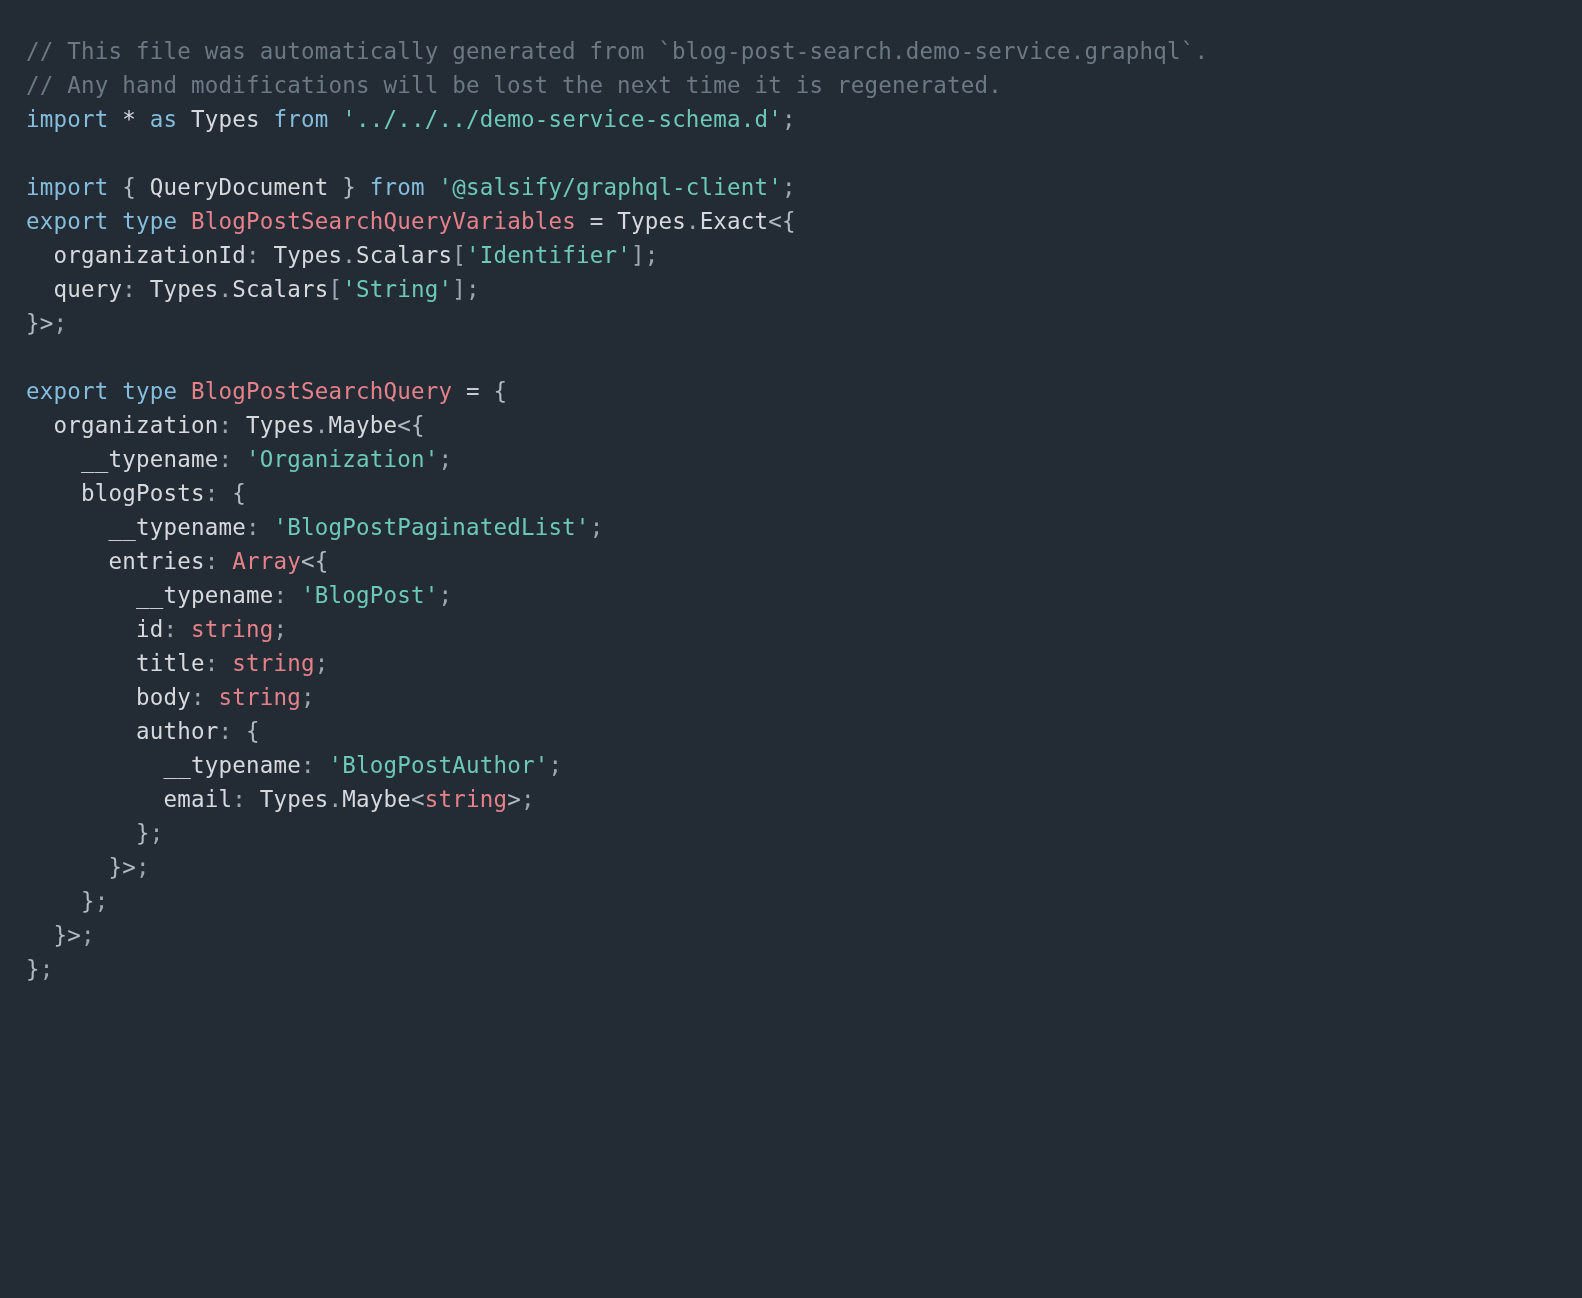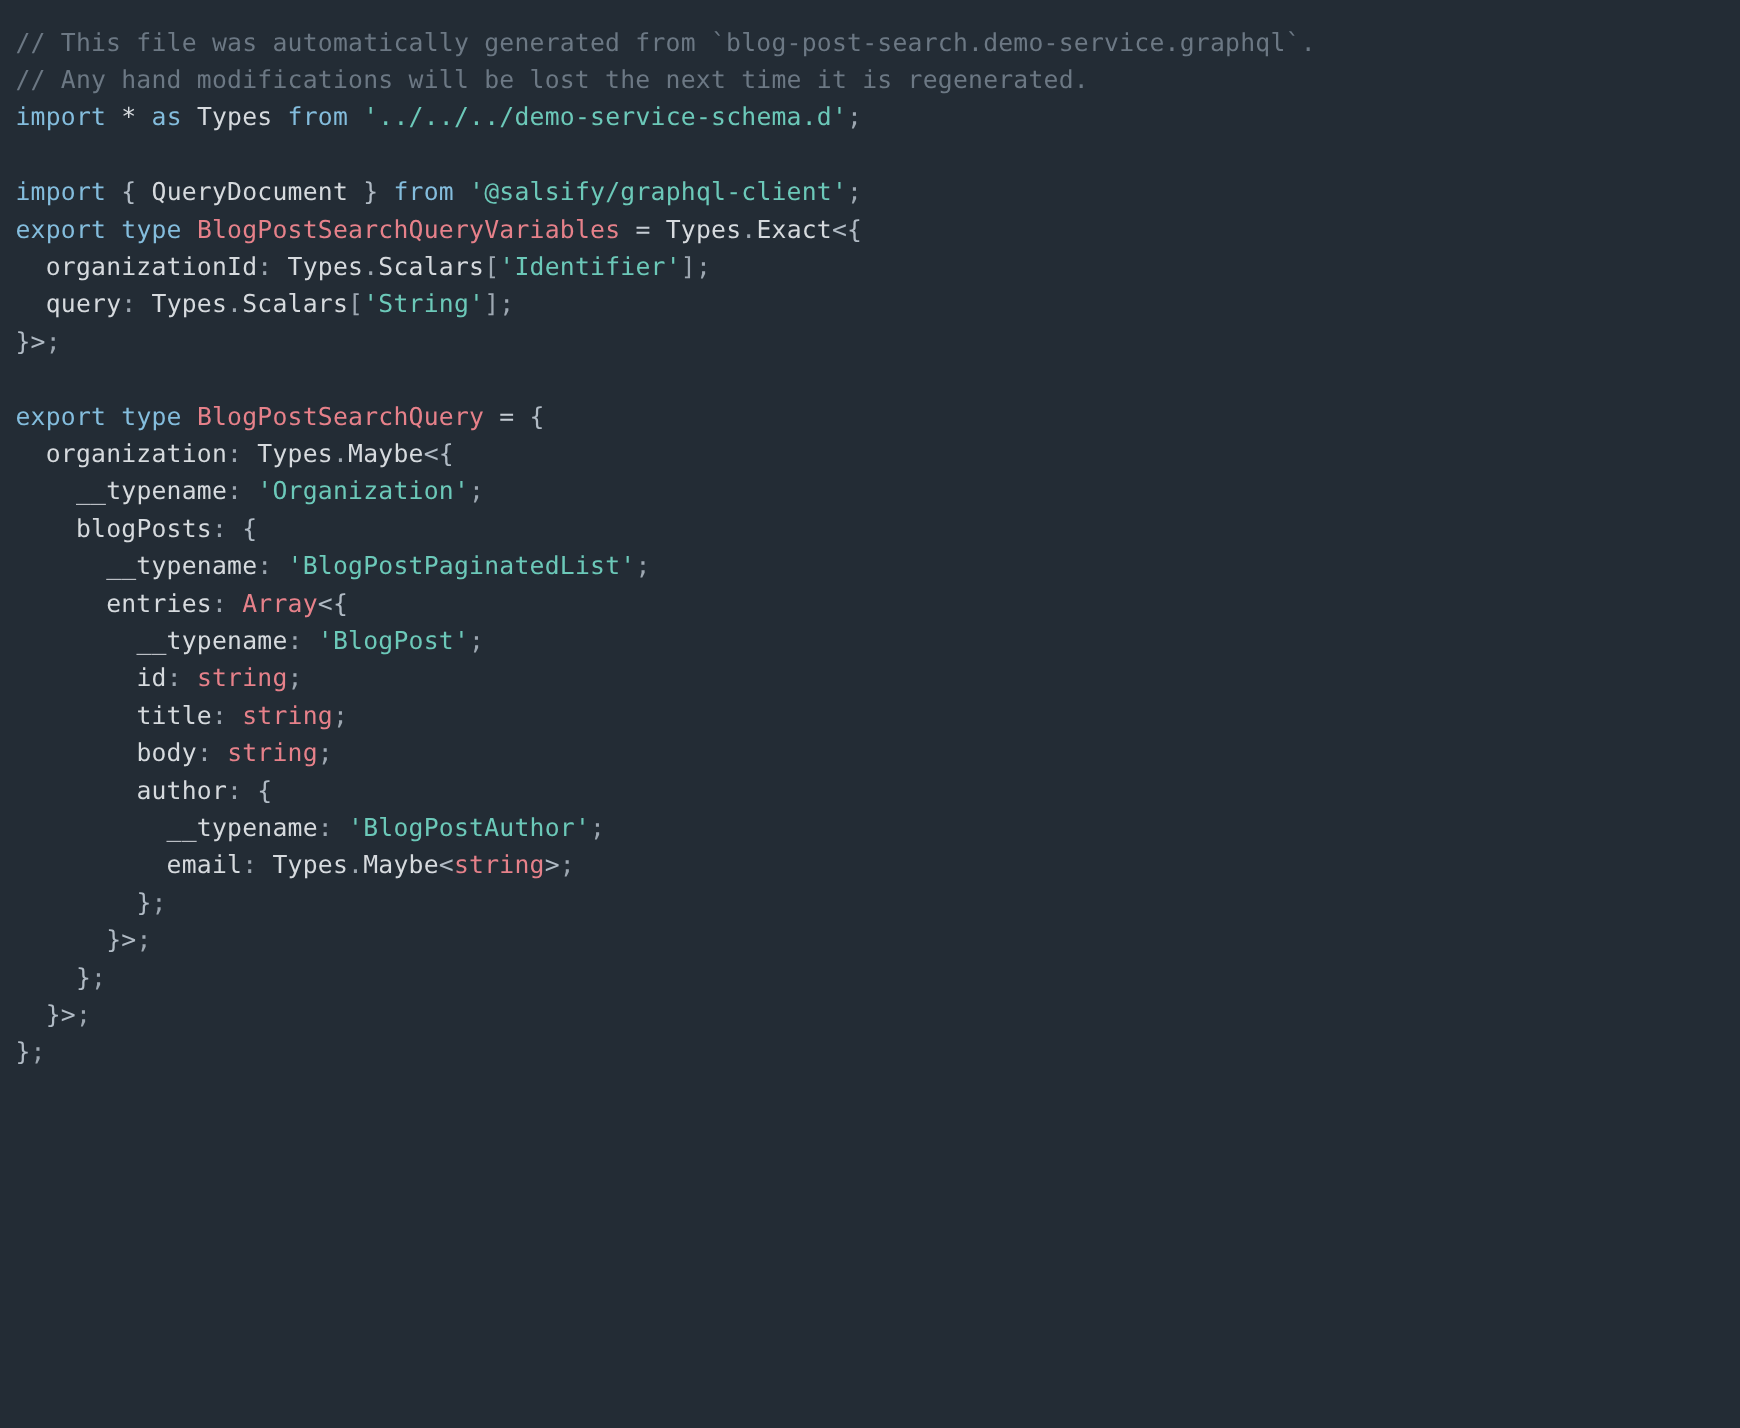--- a/index.html
+++ b/index.html
@@ -8,21 +8,21 @@
     width: 1582px;
     height: 1298px;
     background: #232c35;
     font-family: "SFMono-Regular", Consolas, "Liberation Mono", Menlo, monospace;
     font-size: 22.5px;
     line-height: 34px;
     color: #d6dade;
     overflow: hidden;
   }
   pre.code {
-    margin: 0;
+    margin: 12px;
     padding: 22px 14px;
     white-space: pre;
     letter-spacing: 0.2px;
   }
   
   .c-comment { color: #6c7884; font-style: normal; }  
   .c-keyword { color: #84bddd; }                       
   .c-star    { color: #d6dade; }
   .c-ident   { color: #d6dade; }
   .c-typename{ color: #e6818a; }                       

